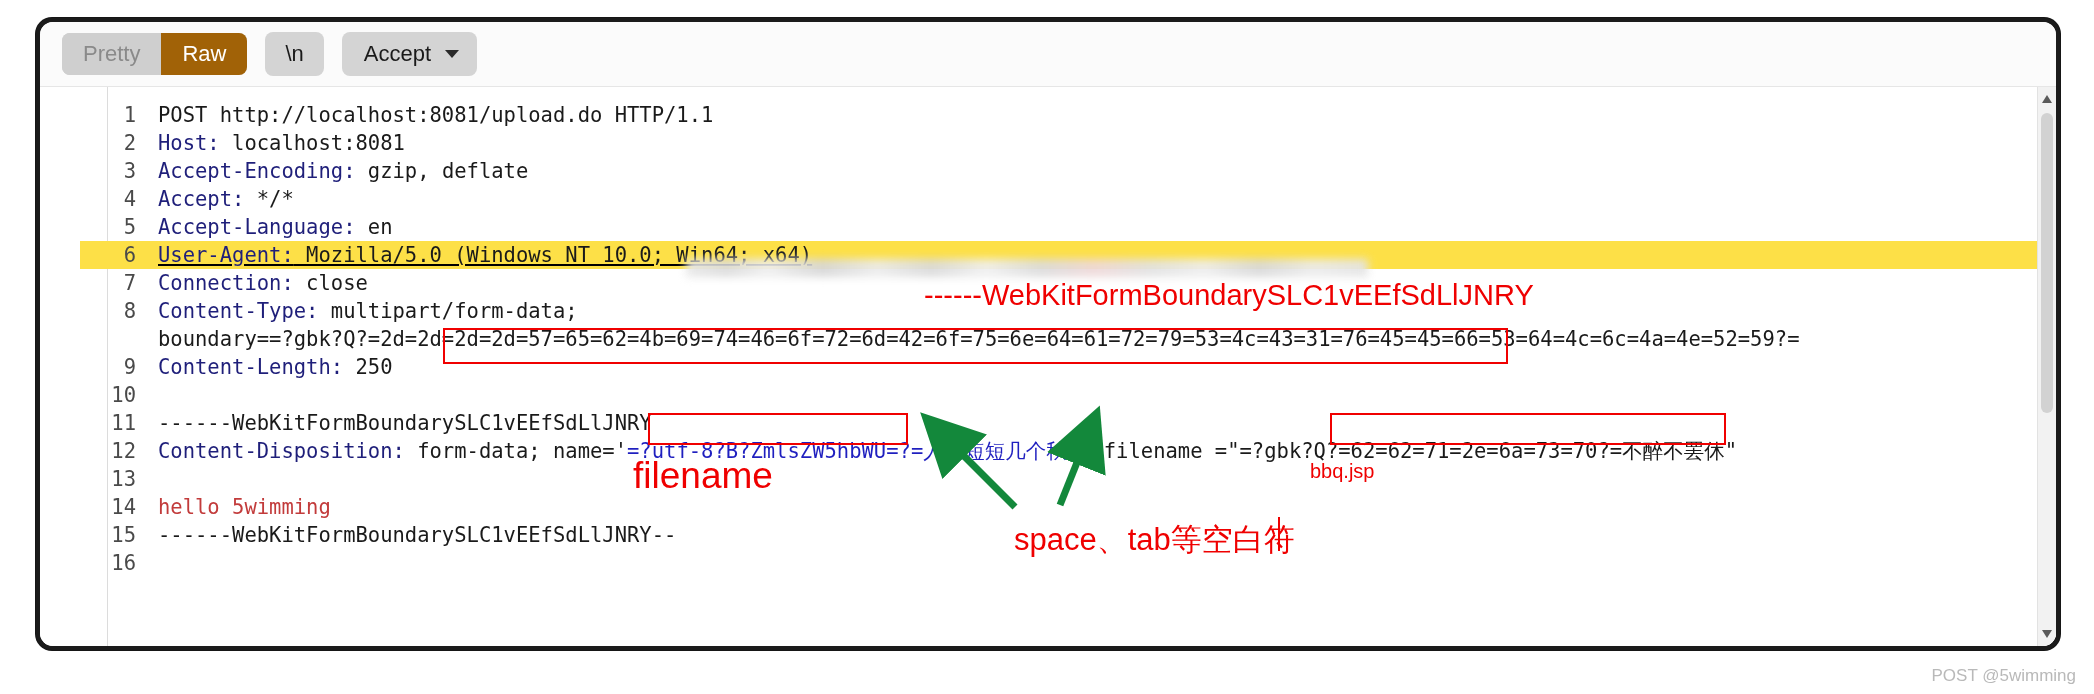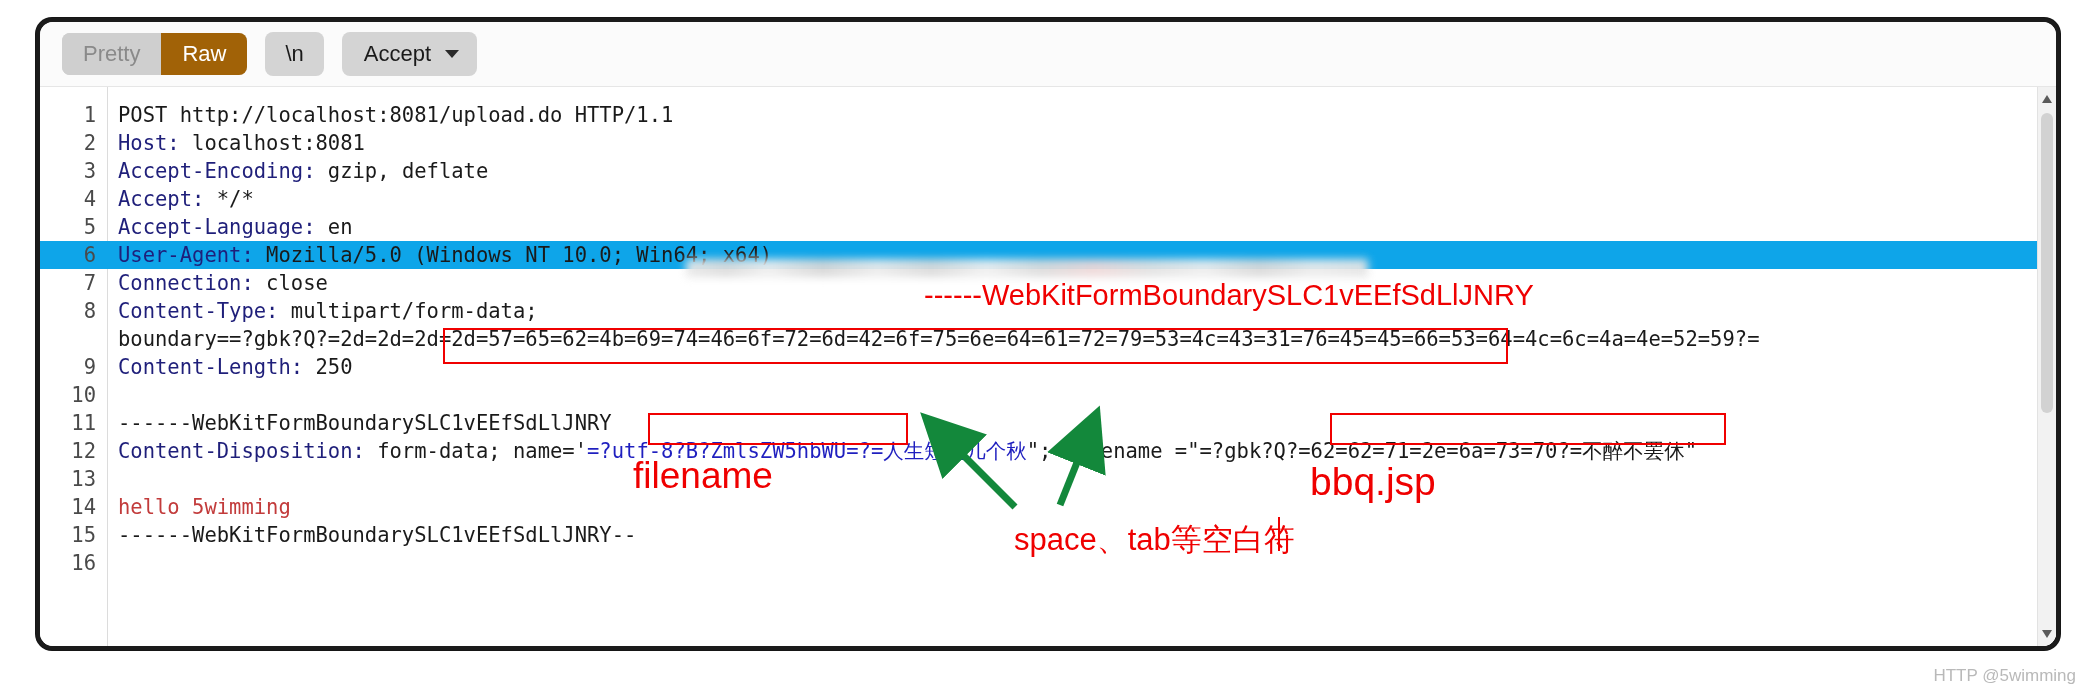--- a/index.html
+++ b/index.html
@@ -116,27 +116,28 @@
     width: 1px;
     background: #dcdcdc;
   }
   .code {
     position: absolute;
     left: 0; top: 14px; right: 0;
     font-family: "DejaVu Sans Mono", "Liberation Mono", monospace;
     font-size: 20.5px;
     line-height: 28px;
     white-space: pre;
+    padding-left: 40px;
   }
   .ln {
     position: relative;
     height: 28px;
     white-space: pre;
   }
-  .ln.hl { background: #0ea5e9; }
+  .ln.hl { background: #fde047; text-decoration: underline; }
   .ln .no {
     display: inline-block;
     width: 56px;
     text-align: right;
     color: #4a4a4a;
     font-size: 20.5px;
     margin-right: 22px;
   }
   .wrapline .no { visibility: hidden; }
 
@@ -235,21 +236,21 @@
         <div class="code" id="code"><div class="ln"><span class="no">1</span><span><span style="color: rgb(26, 26, 26);">POST http://localhost:8081/upload.do HTTP/1.1</span></span></div><div class="ln"><span class="no">2</span><span><span style="color: rgb(31, 31, 122);">Host:</span><span style="color: rgb(26, 26, 26);"> localhost:8081</span></span></div><div class="ln"><span class="no">3</span><span><span style="color: rgb(31, 31, 122);">Accept-Encoding:</span><span style="color: rgb(26, 26, 26);"> gzip, deflate</span></span></div><div class="ln"><span class="no">4</span><span><span style="color: rgb(31, 31, 122);">Accept:</span><span style="color: rgb(26, 26, 26);"> */*</span></span></div><div class="ln"><span class="no">5</span><span><span style="color: rgb(31, 31, 122);">Accept-Language:</span><span style="color: rgb(26, 26, 26);"> en</span></span></div><div class="ln hl"><span class="no">6</span><span><span style="color: rgb(31, 31, 122);">User-Agent:</span><span style="color: rgb(26, 26, 26);"> Mozilla/5.0 (Windows NT 10.0; Win64; x64)</span></span></div><div class="ln"><span class="no">7</span><span><span style="color: rgb(31, 31, 122);">Connection:</span><span style="color: rgb(26, 26, 26);"> close</span></span></div><div class="ln"><span class="no">8</span><span><span style="color: rgb(31, 31, 122);">Content-Type:</span><span style="color: rgb(26, 26, 26);"> multipart/form-data;</span></span></div><div class="ln wrapline"><span class="no"></span><span><span style="color: rgb(26, 26, 26);">boundary==?gbk?Q?=2d=2d=2d=2d=57=65=62=4b=69=74=46=6f=72=6d=42=6f=75=6e=64=61=72=79=53=4c=43=31=76=45=45=66=53=64=4c=6c=4a=4e=52=59?=</span></span></div><div class="ln"><span class="no">9</span><span><span style="color: rgb(31, 31, 122);">Content-Length:</span><span style="color: rgb(26, 26, 26);"> 250</span></span></div><div class="ln"><span class="no">10</span><span><span style="color: rgb(26, 26, 26);"></span></span></div><div class="ln"><span class="no">11</span><span><span style="color: rgb(26, 26, 26);">------WebKitFormBoundarySLC1vEEfSdLlJNRY</span></span></div><div class="ln"><span class="no">12</span><span><span style="color: rgb(31, 31, 122);">Content-Disposition:</span><span style="color: rgb(26, 26, 26);"> form-data; name='</span><span style="color: rgb(31, 31, 191);">=?utf-8?B?ZmlsZW5hbWU=?=</span><span style="color: rgb(31, 31, 191);">人生短短几个秋</span><span style="color: rgb(26, 26, 26);">"; filename ="</span><span style="color: rgb(26, 26, 26);">=?gbk?Q?=62=62=71=2e=6a=73=70?=</span><span style="color: rgb(26, 26, 26);">不醉不罢休"</span></span></div><div class="ln"><span class="no">13</span><span><span style="color: rgb(26, 26, 26);"></span></span></div><div class="ln"><span class="no">14</span><span><span style="color: rgb(194, 59, 59);">hello 5wimming</span></span></div><div class="ln"><span class="no">15</span><span><span style="color: rgb(26, 26, 26);">------WebKitFormBoundarySLC1vEEfSdLlJNRY--</span></span></div><div class="ln"><span class="no">16</span><span><span style="color: rgb(26, 26, 26);"></span></span></div></div>
 
         <div class="redact"></div>
 
         <div class="rbox" style="left:403px; top:241px; width:1065px; height:36px;"></div>
         <div class="rbox" style="left:608px; top:326px; width:260px; height:32px;"></div>
         <div class="rbox" style="left:1290px; top:326px; width:396px; height:32px;"></div>
 
         <div class="rtext" style="left:884px; top:192px; font-size:29px;">------WebKitFormBoundarySLC1vEEfSdLlJNRY</div>
         <div class="rtext" style="left:593px; top:368px; font-size:37px;">filename</div>
-        <div class="rtext" style="left:1270px; top:373px; font-size:39px;">bbq.jsp</div>
+        <div class="rtext" style="left:1270px; top:373px; font-size:20px;">bbq.jsp</div>
         <div class="rtext" style="left:938px; top:432px; font-size:31px;margin-left:36px;">space、tab等空白符</div>
         <span class="rtext" style="left:1238px; top:430px; width:2px; height:34px; background:#ef0000;"></span>
 
         <svg class="arrows" width="2024" height="568">
           <defs>
             <marker id="ah" markerWidth="9" markerHeight="9" refX="6" refY="4.5" orient="auto">
               <path d="M0,0 L9,4.5 L0,9 z" fill="#13883b"></path>
             </marker>
           </defs>
           <line x1="975" y1="420" x2="895" y2="340" stroke="#13883b" stroke-width="7" marker-end="url(#ah)"></line>
@@ -259,14 +260,14 @@
 
       <div class="vscroll">
         <div class="up"></div>
         <div class="thumb"></div>
         <div class="down"></div>
       </div>
 
     </div>
   </div>
 
-  <div class="watermark">HTTP @5wimming</div>
+  <div class="watermark">POST @5wimming</div>
 </div>
 
 </body></html>

